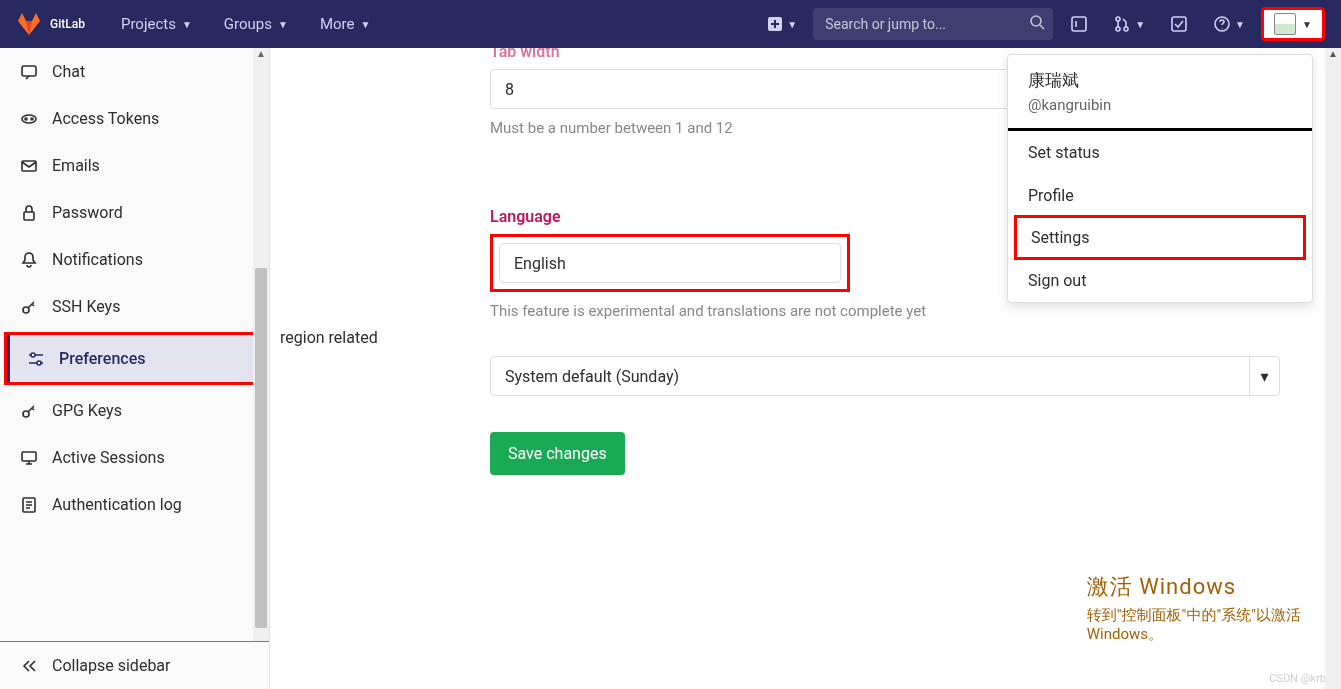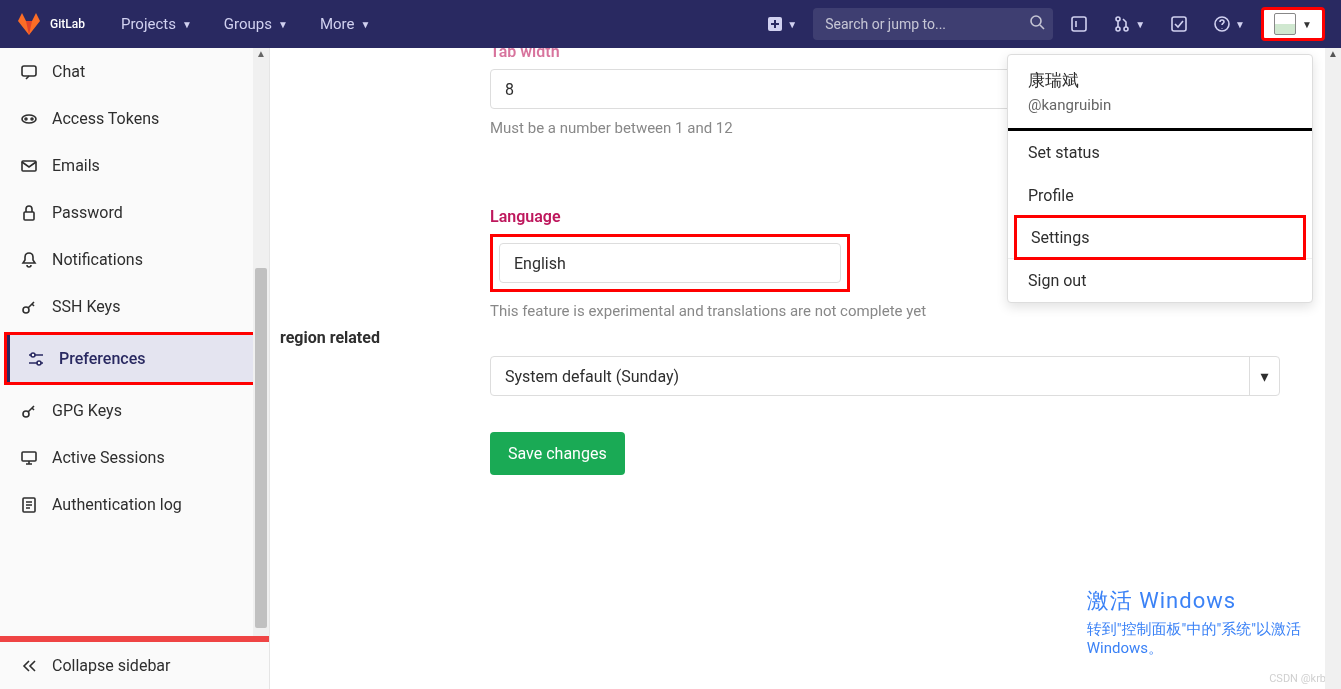--- a/index.html
+++ b/index.html
@@ -24,28 +24,28 @@
 
 
 .body-wrap { display: flex; height: calc(100% - 48px); position: relative; }
 .sidebar { width: 270px; background: #fafafa; border-right: 1px solid #e5e5e5; display: flex; flex-direction: column; position: relative; }
 .sidebar-scroll { flex:1; overflow:hidden; position:relative; }
 .sidebar-item { display: flex; align-items: center; gap: 14px; padding: 14px 20px; color: #2e2e2e; font-size: 16px; cursor: pointer; }
 .sidebar-item.active { background: #e4e4f0; position:relative; color: #292961; font-weight:500; }
 .sidebar-item.active::before { content:''; position:absolute; left:0; top:0; bottom:0; width:3px; background:#292961; }
 .sidebar-item.boxed { border: 3px solid #f00; margin: 2px 4px; }
 .side-icon { width: 18px; height: 18px; display:flex; align-items:center; justify-content:center; }
-.collapse-row { border-top: 6px solid #ef4444; }
+.collapse-row { border-top: 1px solid #ef4444; }
 .sb-track { position:absolute; right:0; top:0; bottom:0; width:16px; background:#f0f0f0; }
 .sb-up { position:absolute; top:0; left:0; right:0; height:16px; text-align:center; font-size:10px; color:#666; }
 .sb-thumb { position:absolute; left:2px; right:2px; top:220px; height:360px; background:#c0c0c0; border-radius:2px; }
 
 
 .main { flex:1; overflow:hidden; position:relative; padding: 0 0 0 20px; }
-.region-label { position:absolute; left:10px; top:280px; color:#2e2e2e; font-size:16px;font-weight:bold; }
+.region-label { position:absolute; left:10px; top:280px; color:#2e2e2e; font-size:16px; }
 .form-col { margin-left: 200px; padding-top: 0; }
 .section-label { font-size: 16px; font-weight: 600; color: #be185d; margin-bottom: 8px; }
 .form-control { width: 790px; height: 40px; border: 1px solid #ddd; border-radius: 4px; padding: 0 14px; font-size: 16px; color: #2e2e2e; display:flex; align-items:center; background:#fff; }
 .form-control.select { justify-content:space-between; }
 .form-control.select .arrow-box { width:30px; height:38px; border-left:1px solid #ddd; display:flex; align-items:center; justify-content:center; margin-right:-14px; }
 .hint { color: #888; font-size: 15px; margin-top: 10px; }
 .lang-box { border:3px solid #f00; padding:6px; width:360px; margin-top:4px; }
 .lang-box .form-control { width:100%; height:40px; }
 .block { margin-bottom: 36px; }
 .save-btn { background:#1aaa55; color:#fff; border:none; border-radius:4px; padding:12px 18px; font-size:16px; cursor:pointer; }
@@ -53,21 +53,21 @@
 
 .user-dropdown { position:absolute; right:28px; top:54px; width:306px; background:#fff; border:1px solid #ddd; border-radius:4px; box-shadow:0 4px 12px rgba(0,0,0,0.12); z-index:100; }
 .dd-section { padding: 14px 20px; border-bottom:3px solid #000000; }
 .dd-section:last-child { border-bottom:none; }
 .dd-name { font-size:17px; color:#2e2e2e; margin-bottom:4px; }
 .dd-user { font-size:15px; color:#666; }
 .dd-item { padding: 12px 20px; font-size:16px; color:#2e2e2e; cursor:pointer; }
 .dd-item.boxed { border:3px solid #f00; margin:-2px 6px; padding: 10px 14px; }
 
 
-.watermark { position:absolute; right:40px; bottom:31px; color:#3b82f6; font-size:15px; text-align:left; pointer-events:none; }
+.watermark { position:absolute; right:40px; bottom:45px; color:#a16207; font-size:15px; text-align:left; pointer-events:none; }
 .watermark .wm-title { font-size:22px; letter-spacing:1px; margin-bottom:4px; }
 .csdn-mark { position:absolute; right:10px; bottom:4px; font-size:11px; color:#d0d0d0; }
 
 
 .rsb { position:absolute; right:0; top:0; bottom:0; width:16px; background:#f0f0f0; }
 .rsb-up { position:absolute; top:0; left:0; right:0; height:16px; text-align:center; font-size:10px; color:#555; }
 
 svg { stroke: currentColor; fill: none; stroke-width: 1.6; }
 </style>
 </head>

